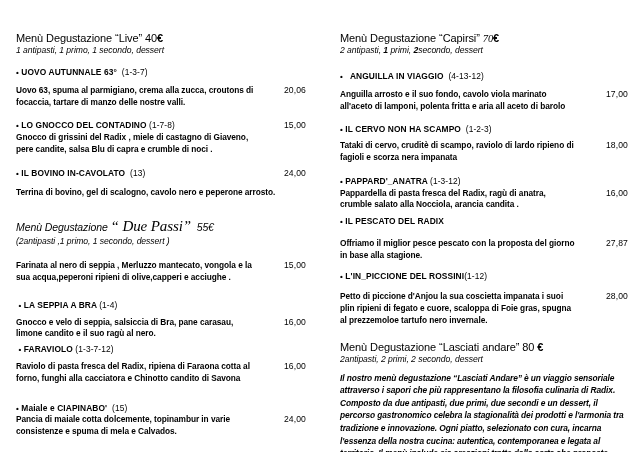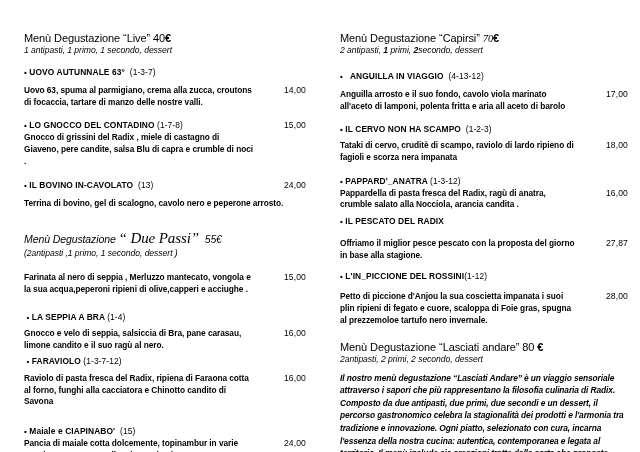--- a/index.html
+++ b/index.html
@@ -22,21 +22,21 @@
     display: flex;
     box-sizing: border-box;
     padding-top: 32px;
   }
   .column {
     box-sizing: border-box;
     position: relative;
   }
   .column-left {
     width: 320px;
-    padding-left: 24px;
+    padding-left: 16px;
     padding-right: 14px;
   }
   .column-right {
     width: 320px;
     padding-left: 20px;
     padding-right: 12px;
   }
 
   
   .menu-heading {
@@ -171,21 +171,21 @@
               <span>UOVO AUTUNNALE  63°</span>&nbsp;
               <span class="allergens">(1-3-7)</span></div>
           </div>
           <div class="price price-left">&nbsp;</div>
         </div>
         <div class="sp-6"></div>
         <div class="dish-row">
           <div class="dish-body">
             <div class="dish-desc">Uovo 63, spuma al parmigiano, crema alla zucca, croutons di focaccia, tartare di manzo delle nostre valli.</div>
           </div>
-          <div class="price price-left">14,00</div>
+          <div class="price price-left">20,06</div>
         </div>
       </div>
 
       <div class="sp-12"></div>
 
       <div class="dish">
         <div class="dish-row">
           <div class="dish-body">
             <div class="dish-name"><span class="bullet">•</span>
               <span>LO GNOCCO DEL  CONTADINO</span>

